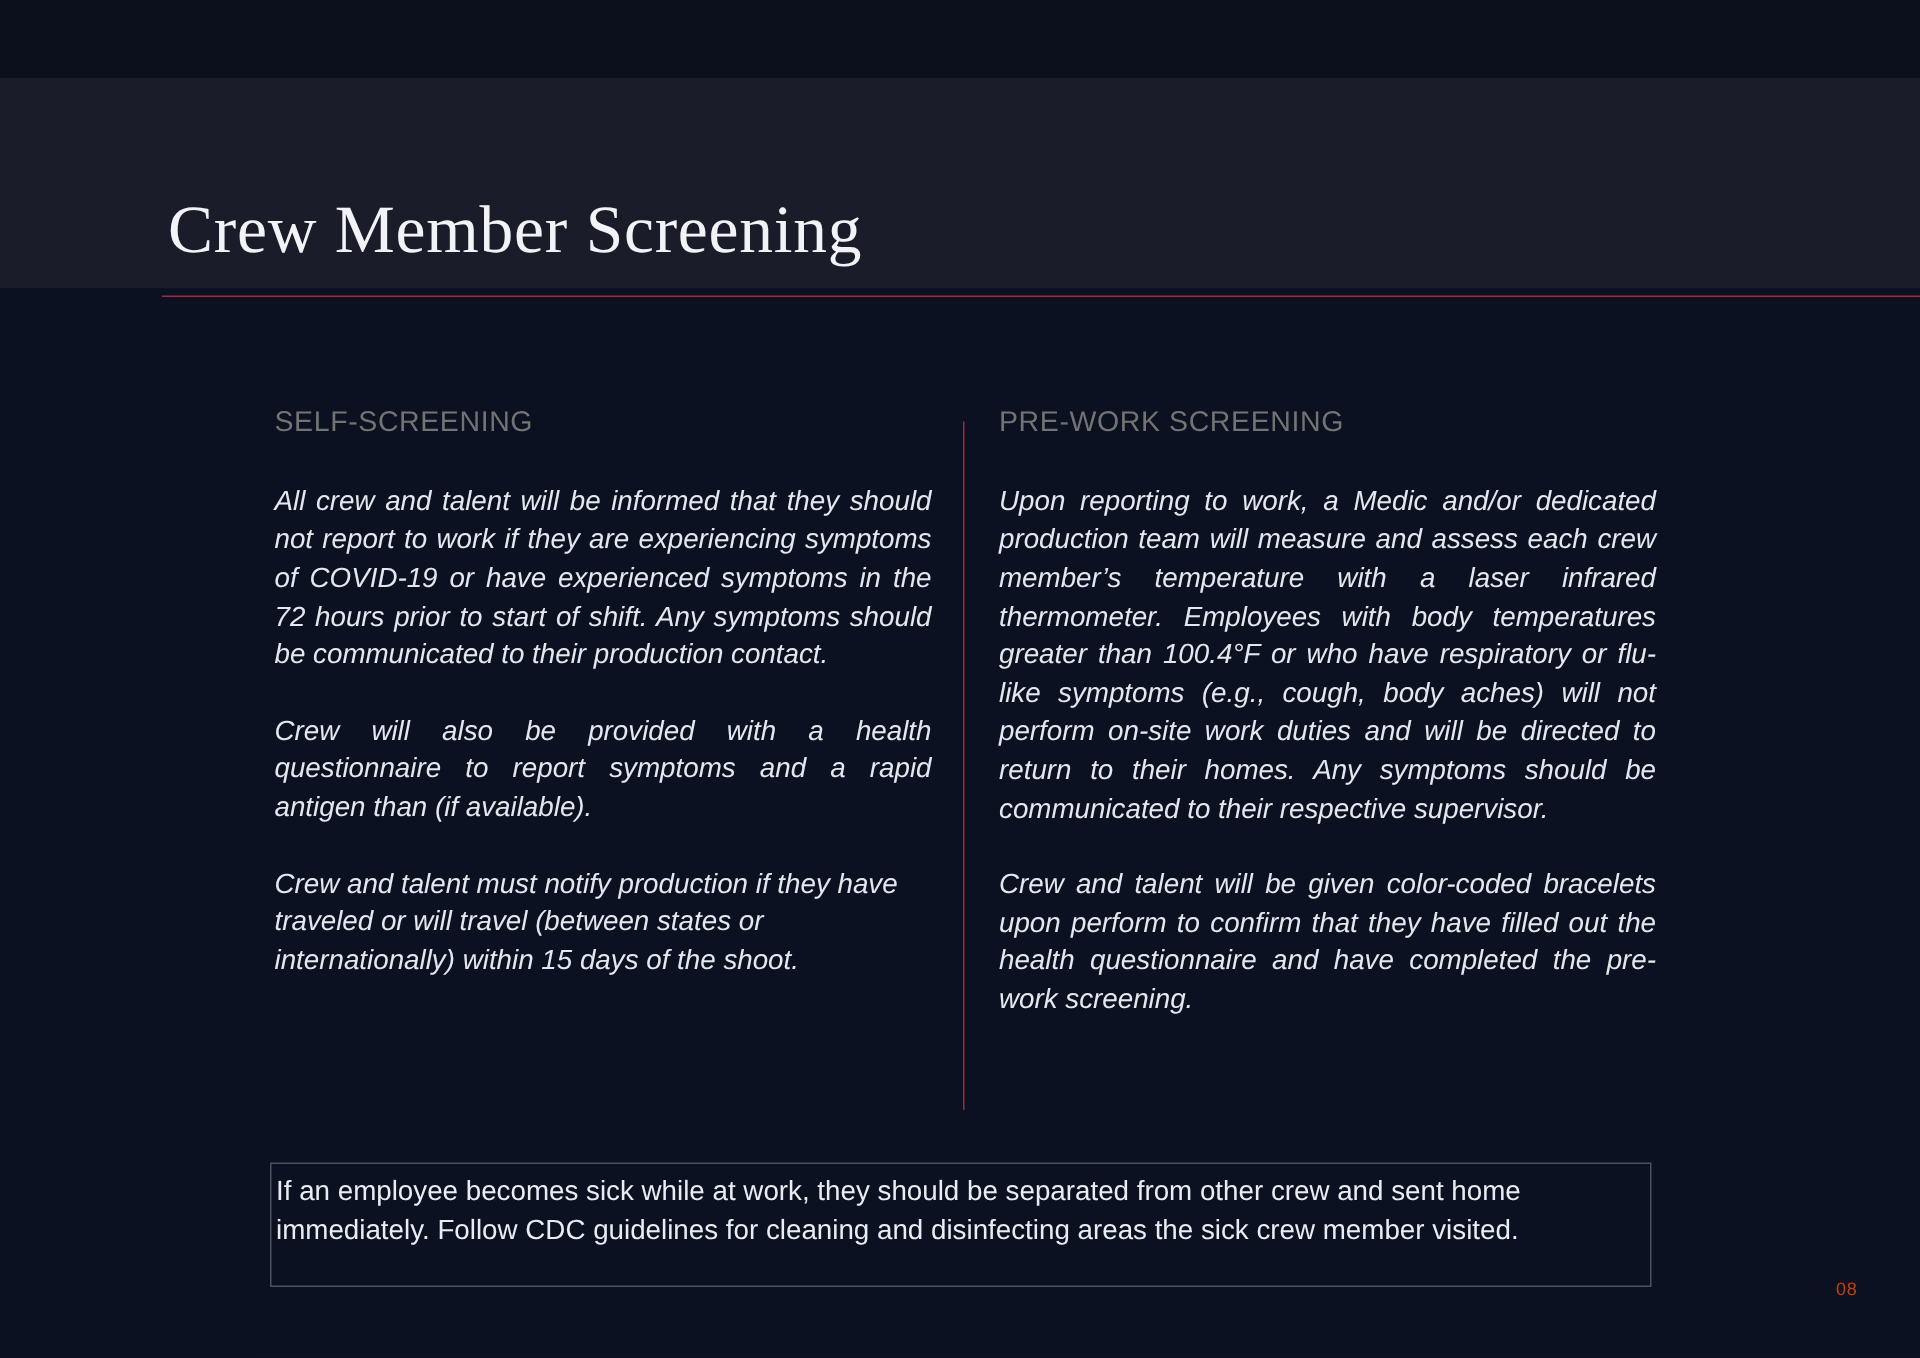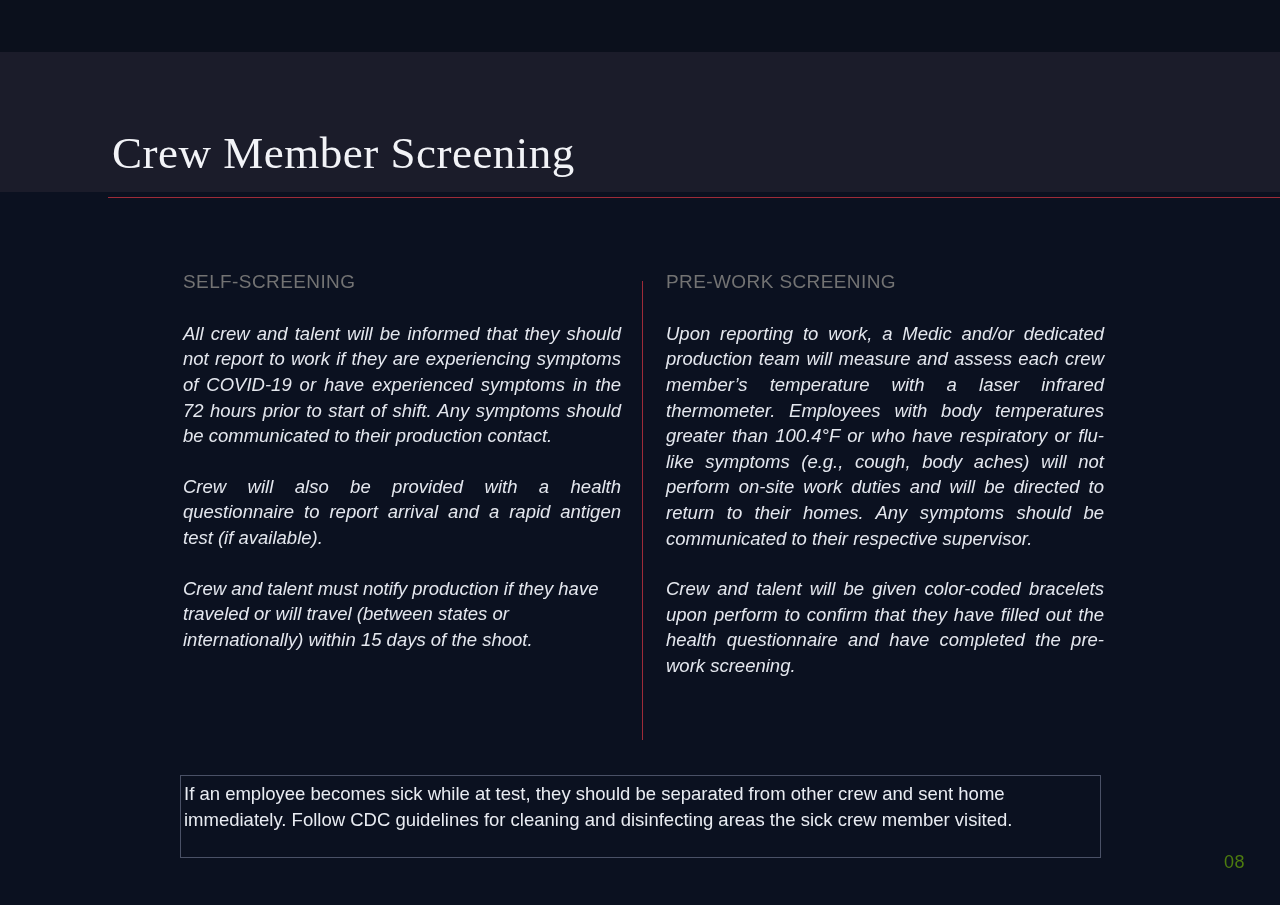--- a/index.html
+++ b/index.html
@@ -119,22 +119,22 @@
     color: #e9ecf2;
     margin: 0;
     text-align: left;
   }
 
   
   .page-number {
     position: absolute;
     left: 1224px;
     top: 852px;
-    font-size: 18px;
-    color: #4d7c0f;
+    font-size: 12px;
+    color: #c2410c;
     letter-spacing: 0.5px;
   }
 </style>
 </head>
 <body>
 
 <div class="slide">
 
   <div class="top-strip"></div>
 
@@ -142,33 +142,33 @@
 
   <h1 class="page-title">Crew Member Screening</h1>
 
   <div class="rule-horizontal"></div>
 
   <div class="columns">
 
     <div class="col col-left">
       <h2 class="col-heading">SELF-SCREENING</h2>
       <p class="col-para">All crew and talent will be informed that they should not report to work if they are experiencing symptoms of COVID-19 or have experienced symptoms in the 72 hours prior to start of shift. Any symptoms should be communicated to their production contact.</p>
-      <p class="col-para">Crew will also be provided with a health questionnaire to report arrival and a rapid antigen test (if available).</p>
+      <p class="col-para">Crew will also be provided with a health questionnaire to report symptoms and a rapid antigen than (if available).</p>
       <p class="col-para ragged">Crew and talent must notify production if they have traveled or will travel (between states or internationally) within 15 days of the shoot.</p>
     </div>
 
     <div class="col col-right">
       <h2 class="col-heading">PRE-WORK SCREENING</h2>
       <p class="col-para">Upon reporting to work, a Medic and/or dedicated production team will measure and assess each crew member’s temperature with a laser infrared thermometer. Employees with body temperatures greater than 100.4°F or who have respiratory or flu-like symptoms (e.g., cough, body aches) will not perform on-site work duties and will be directed to return to their homes. Any symptoms should be communicated to their respective supervisor.</p>
       <p class="col-para">Crew and talent will be given color-coded bracelets upon perform to confirm that they have filled out the health questionnaire and have completed the pre-work screening.</p>
     </div>
 
   </div>
 
   <div class="rule-vertical"></div>
 
   <div class="callout">
-    <p class="callout-text">If an employee becomes sick while at test, they should be separated from other crew and sent home immediately. Follow CDC guidelines for cleaning and disinfecting areas the sick crew member visited.</p>
+    <p class="callout-text">If an employee becomes sick while at work, they should be separated from other crew and sent home immediately. Follow CDC guidelines for cleaning and disinfecting areas the sick crew member visited.</p>
   </div>
 
   <div class="page-number">08</div>
 
 </div>
 
 </body></html>

